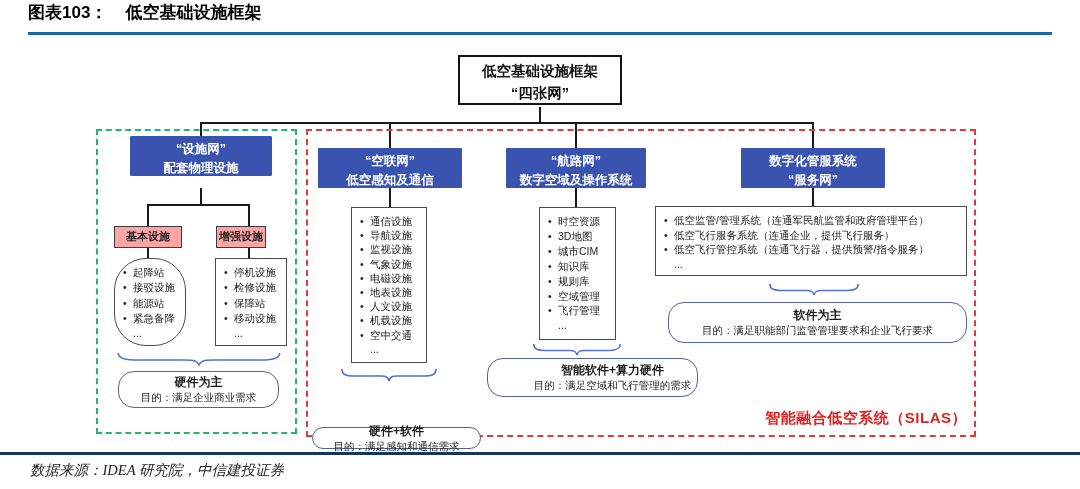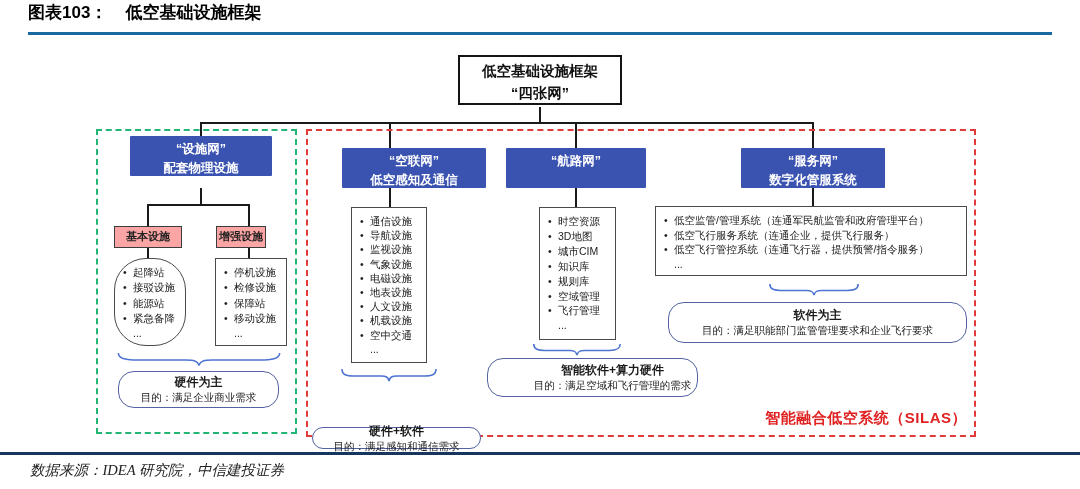--- a/index.html
+++ b/index.html
@@ -71,30 +71,31 @@
   <div class="ln" style="left:575px;top:124px;width:2px;height:24px;"></div>
   <div class="ln" style="left:812px;top:124px;width:2px;height:24px;"></div>
 
   <div class="dashed-rect green" style="left:96px;top:129px;width:201px;height:305px;"></div>
   <div class="dashed-rect red" style="left:306px;top:129px;width:670px;height:308px;"></div>
 
   <div class="hdr" style="left:130px;width:142px;top:136px;">
     <div>“设施网”</div>
     <div>配套物理设施</div>
   </div>
-  <div class="hdr" style="left:318px;width:144px;top:148px;margin-left:24px;">
+  <div class="hdr" style="left:318px;width:144px;top:148px;">
     <div>“空联网”</div>
     <div>低空感知及通信</div>
   </div>
   <div class="hdr" style="left:506px;width:140px;top:148px;">
     <div>“航路网”</div>
+    <div>数字空域及操作系统</div>
   </div>
   <div class="hdr" style="left:741px;width:144px;top:148px;">
+    <div>数字化管服系统</div>
     <div>“服务网”</div>
-    <div>数字化管服系统</div>
   </div>
 
   <div class="ln" style="left:200px;top:188px;width:2px;height:16px;"></div>
   <div class="ln" style="left:147px;top:204px;width:103px;height:2px;"></div>
   <div class="ln" style="left:147px;top:206px;width:2px;height:20px;"></div>
   <div class="ln" style="left:248px;top:206px;width:2px;height:20px;"></div>
   <div class="sub-box" style="left:114px;width:68px;top:226px;">
     <span>基本设施</span>
   </div>
   <div class="sub-box" style="left:216px;width:50px;top:226px;">

